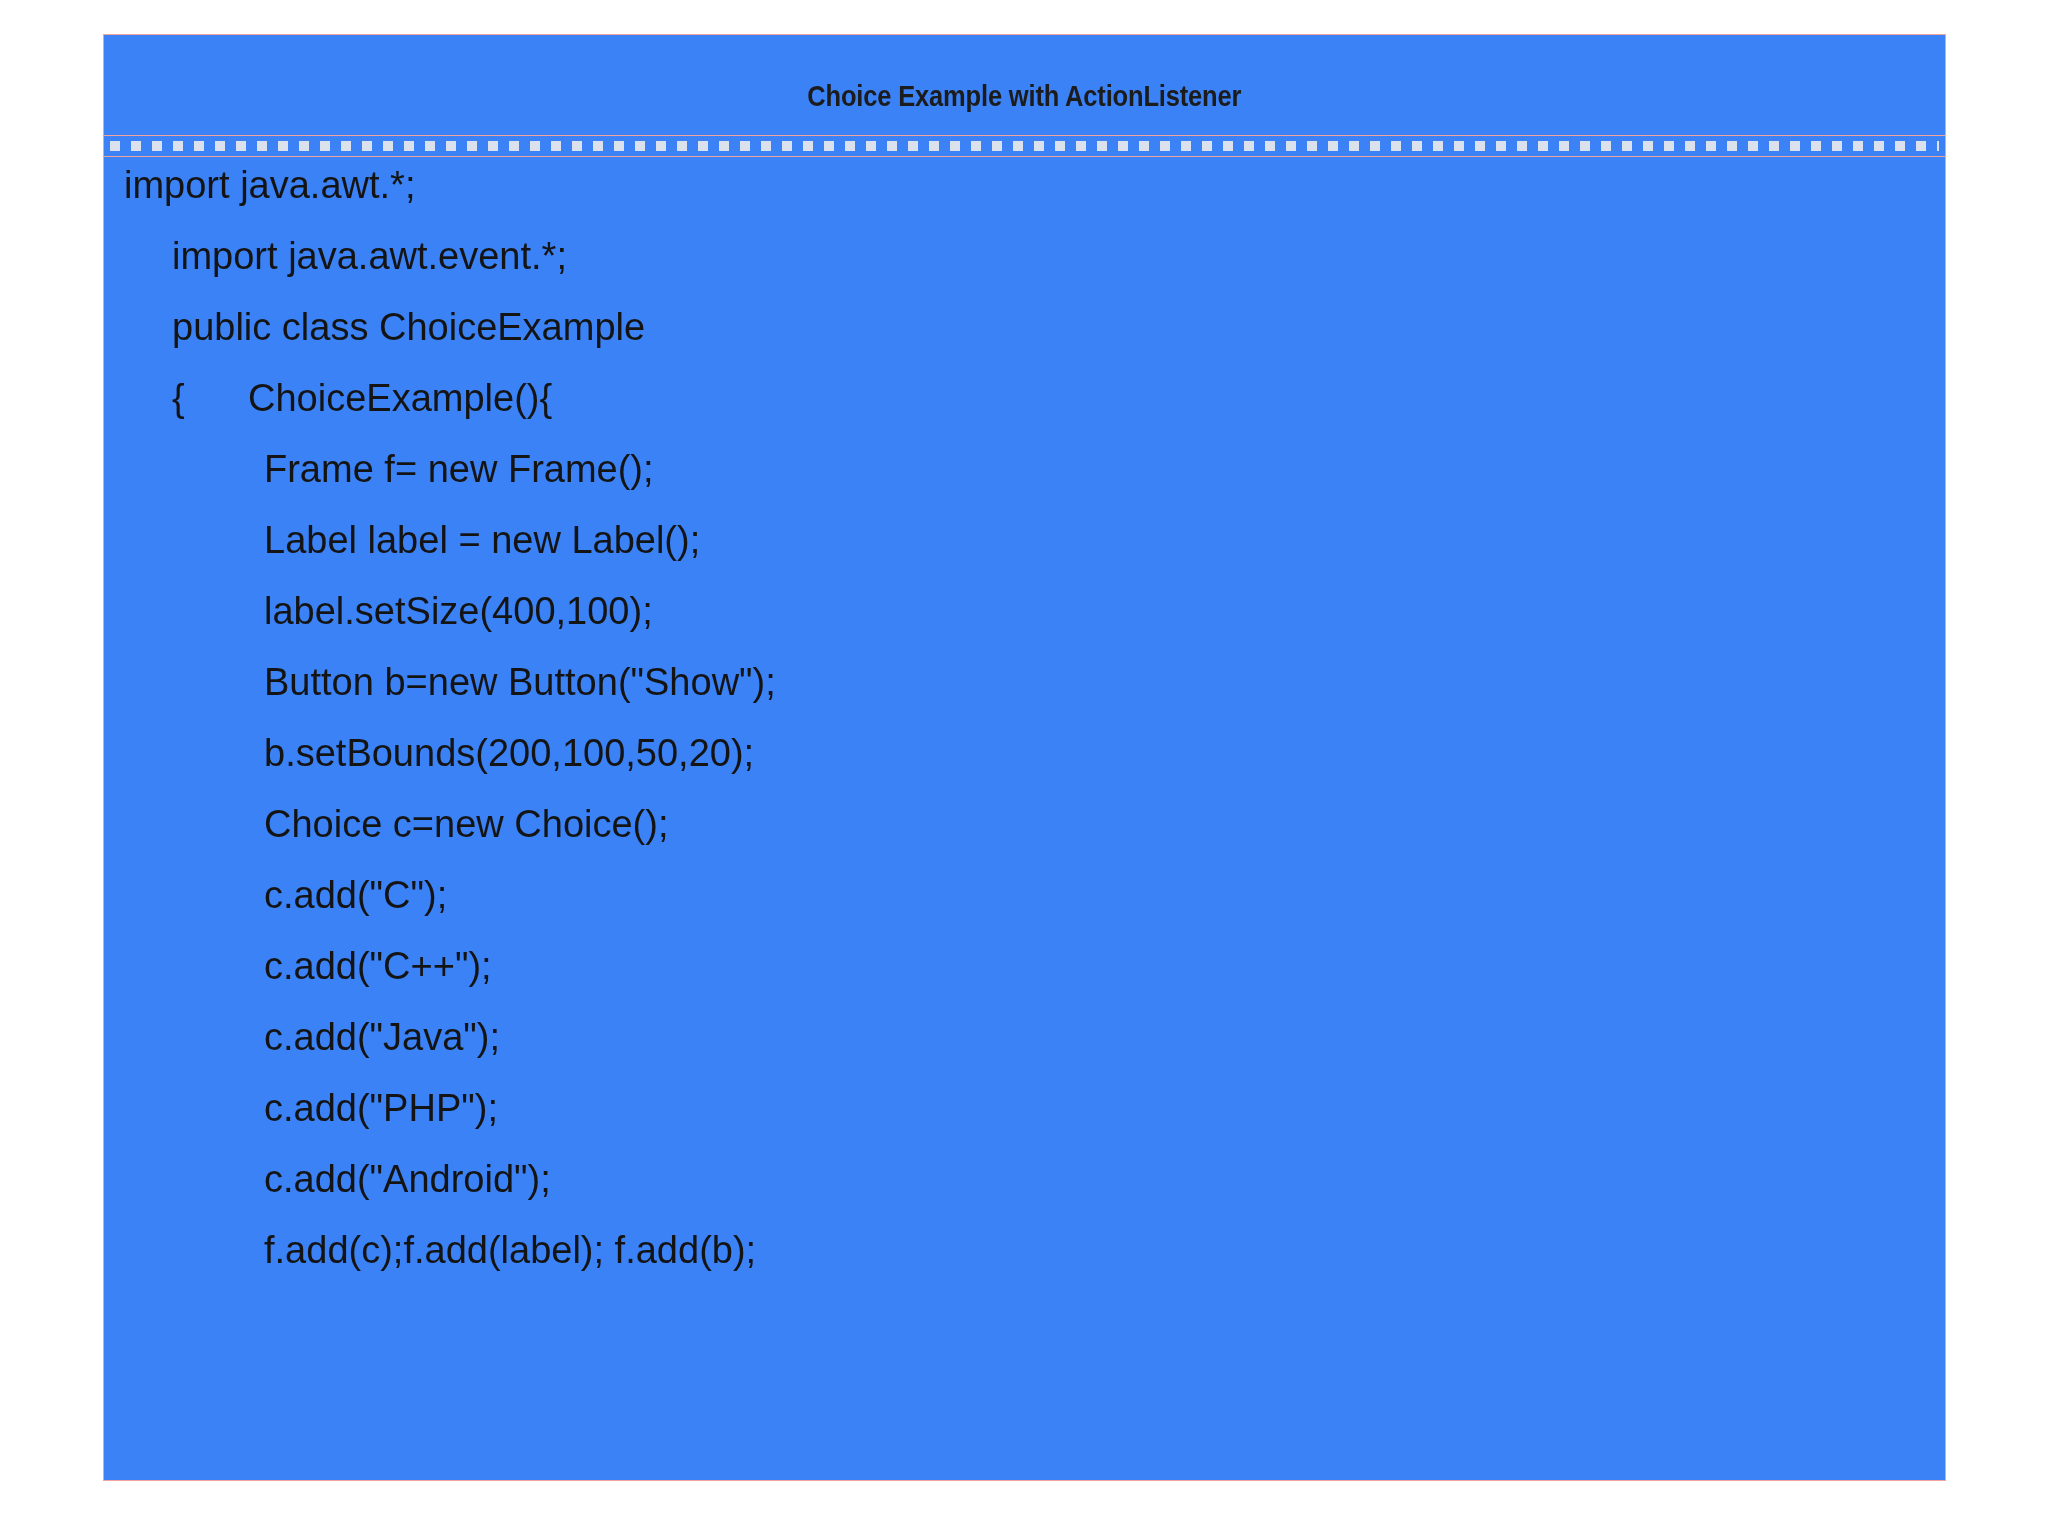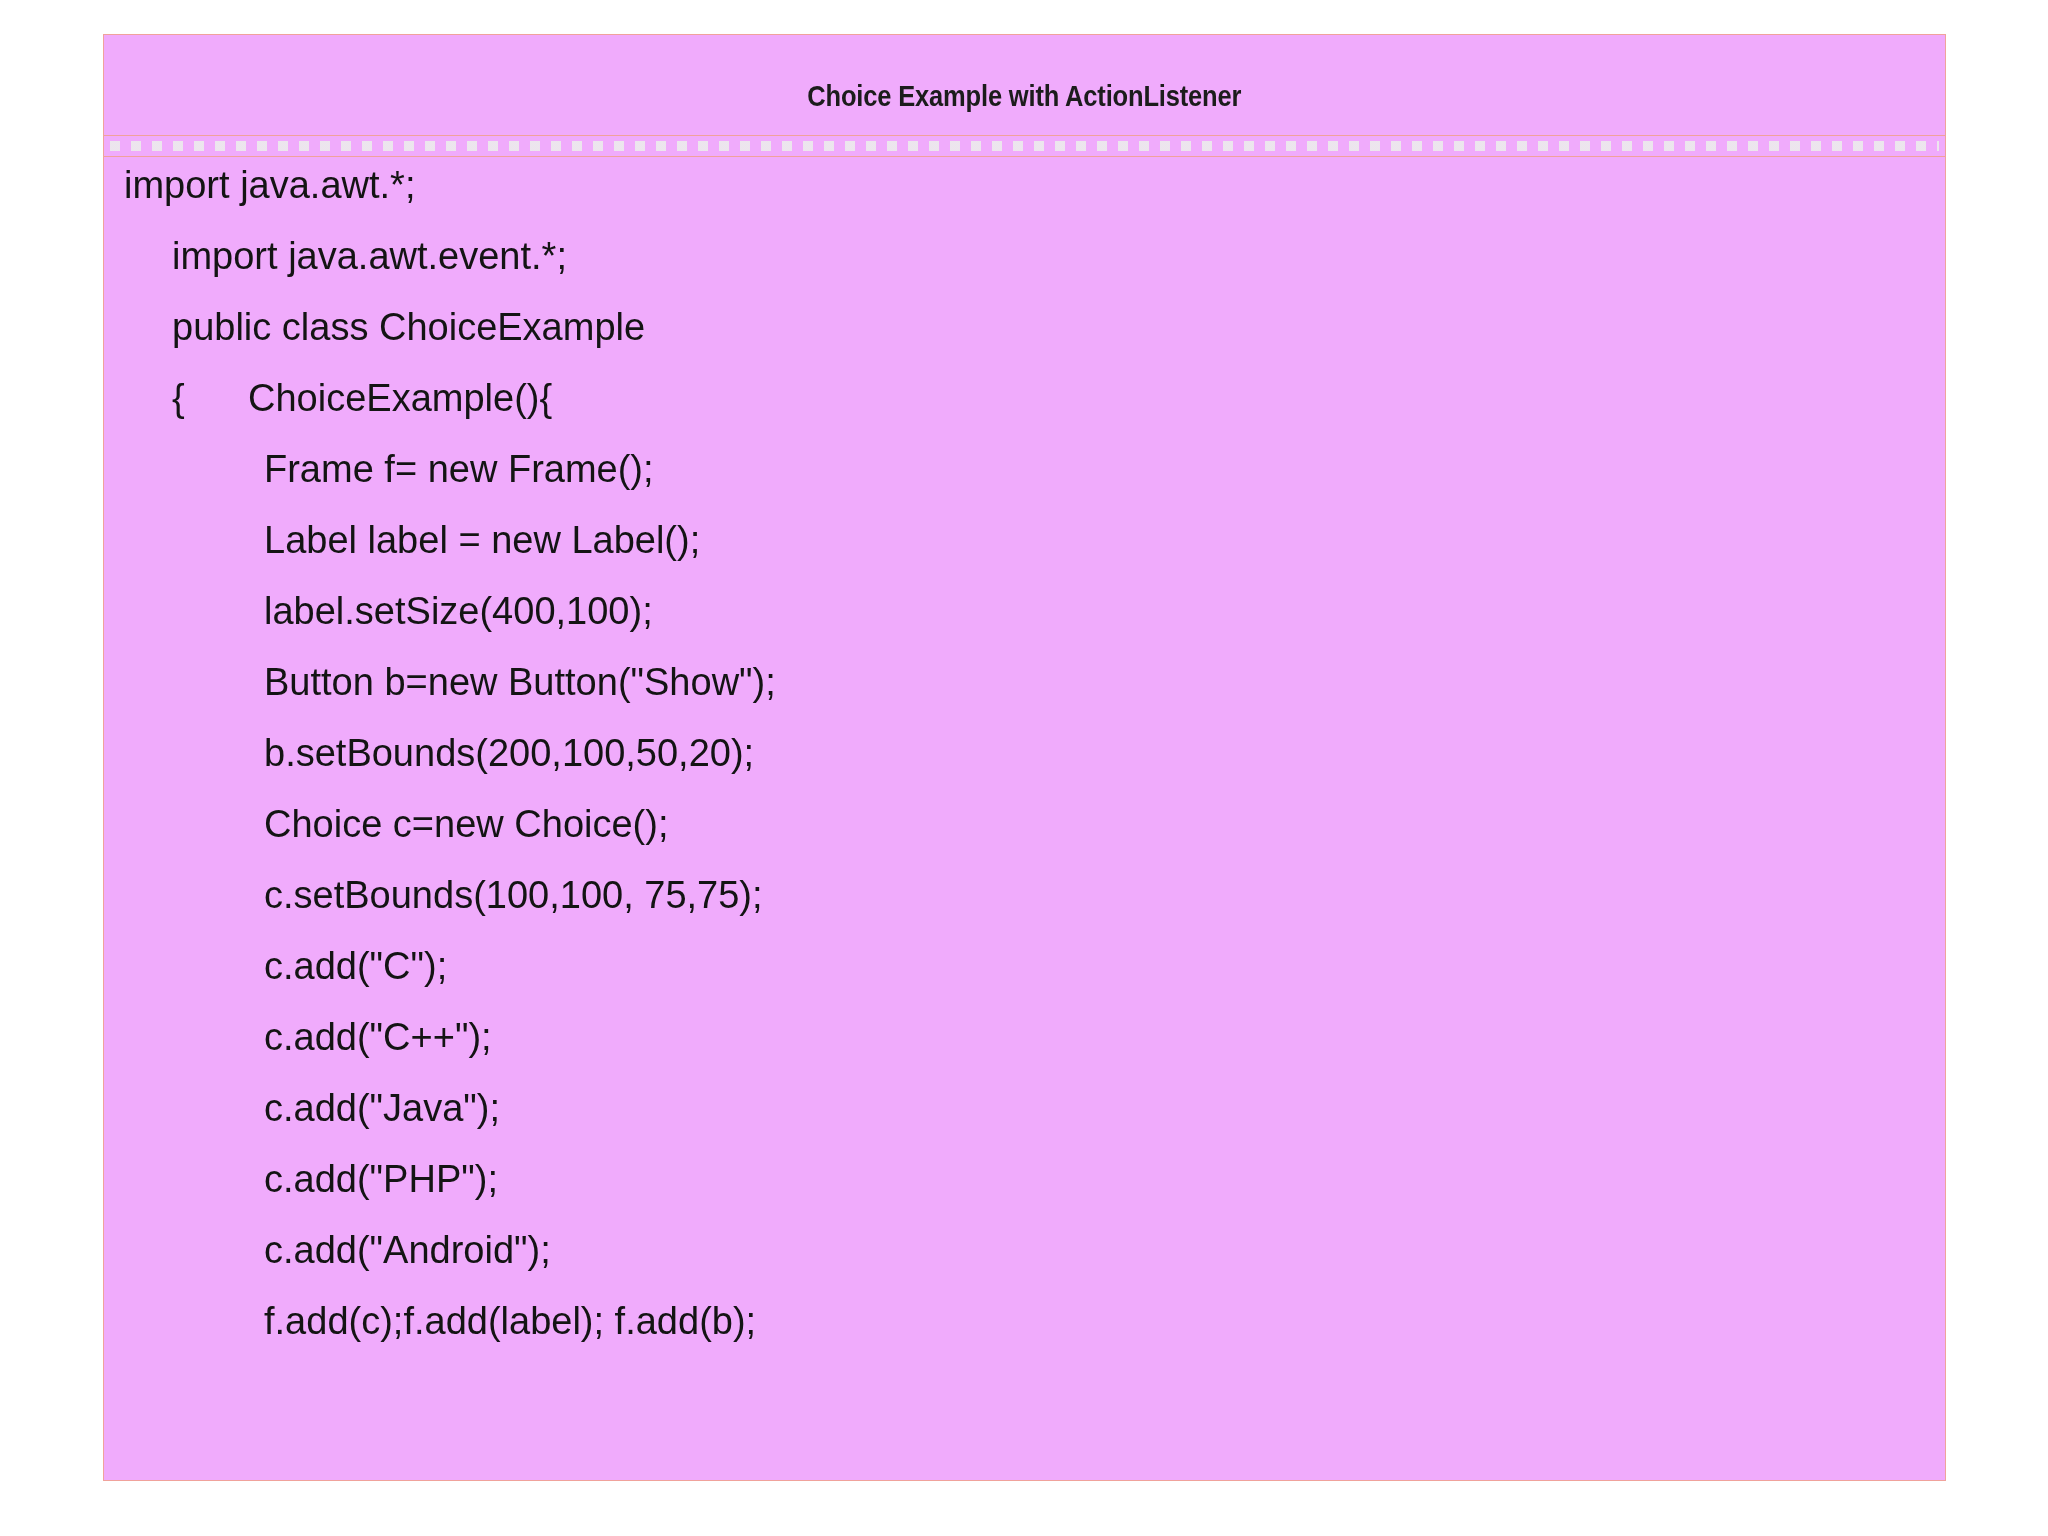--- a/index.html
+++ b/index.html
@@ -19,21 +19,21 @@
   }
   .sheet {
     position: absolute;
     left: 103px;
     top: 34px;
     width: 1843px;
   }
   .row {
     box-sizing: border-box;
     border: 1.4px solid #f0a29b;
-    background: #f0abfc;
+    background: #3b82f6;
   }
   .header-row {
     height: 102px;
     display: flex;
     justify-content: center;
     align-items: center;
     padding-top: 22px;
   }
   .doc-title {
     font-weight: bold;
@@ -96,21 +96,20 @@
         <div class="line i1">import java.awt.*;</div>
         <div class="line i2">import java.awt.event.*;</div>
         <div class="line i2">public class ChoiceExample</div>
         <div class="line i2">{      ChoiceExample(){</div>
         <div class="line i3">Frame f= new Frame();</div>
         <div class="line i3">Label label = new Label();</div>
         <div class="line i3">label.setSize(400,100);</div>
         <div class="line i3">Button b=new Button("Show");</div>
         <div class="line i3">b.setBounds(200,100,50,20);</div>
         <div class="line i3">Choice c=new Choice();</div>
-        <div class="line i3">c.setBounds(100,100, 75,75);</div>
         <div class="line i3">c.add("C");</div>
         <div class="line i3">c.add("C++");</div>
         <div class="line i3">c.add("Java");</div>
         <div class="line i3">c.add("PHP");</div>
         <div class="line i3">c.add("Android");</div>
         <div class="line i3">f.add(c);f.add(label); f.add(b);</div>
       </div>
     </div>
 
   </div>

